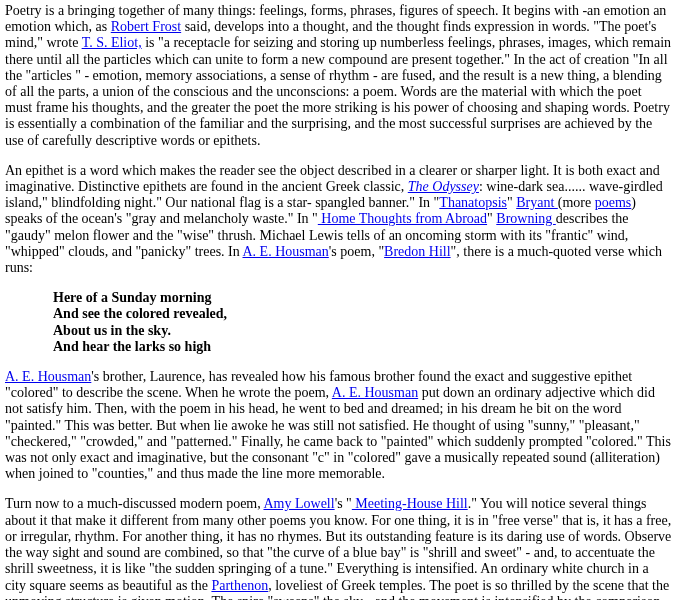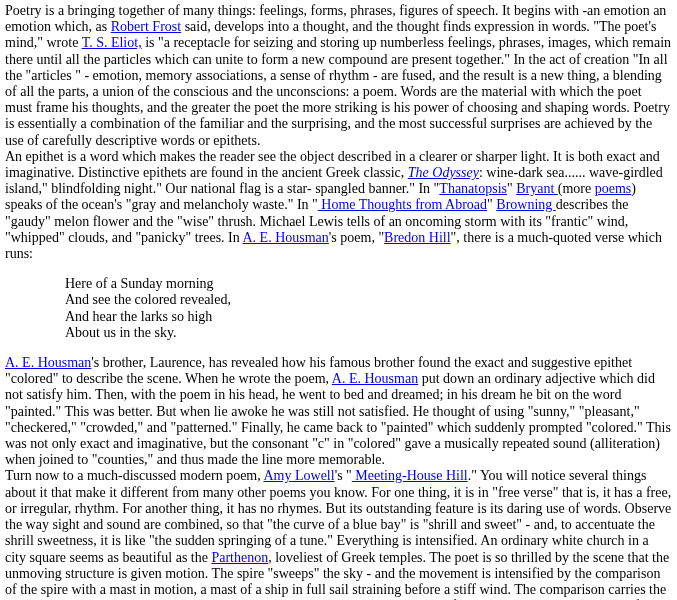--- a/index.html
+++ b/index.html
@@ -7,45 +7,46 @@
   }
   body {
     margin: 3px 5px;
     width: 667px;
     font-family: "Liberation Serif", "DejaVu Serif", serif;
     font-size: 14px;
     line-height: 16.2px;
     color: #000000;
   }
   .doc p {
-    margin: 0 0;
+    margin: 14px 0;
   }
   .doc p:first-child {
     margin-top: 0;
   }
   .doc blockquote {
-    margin: 14px 0 14px 60px;
+    margin: 14px 0 14px 48px;
     padding: 0;
+    font-weight: bold;
   }
   a {
     color: #0000ee;
     text-decoration: underline;
     cursor: pointer;
   }
   .italic {
     font-style: italic;
   }
 </style>
 </head>
 <body>
 
 <main class="doc">
   <p><span>Poetry is a bringing together of many things: feelings, forms, phrases, figures of speech. It begins with -an emotion an emotion which, as </span><a href="#">Robert Frost</a><span> said, develops into a thought, and the thought finds expression in words. "The poet's mind," wrote </span><a href="#">T. S. Eliot,</a><span> is "a receptacle for seizing and storing up numberless feelings, phrases, images, which remain there until all the particles which can unite to form a new compound are present together." In the act of creation "In all the "articles " - emotion, memory associations, a sense of rhythm - are fused, and the result is a new thing, a blending of all the parts, a union of the conscious and the unconscions: a poem. Words are the material with which the poet must frame his thoughts, and the greater the poet the more striking is his power of choosing and shaping words. Poetry is essentially a combination of the familiar and the surprising, and the most successful surprises are achieved by the use of carefully descriptive words or epithets.</span></p>
   <p><span>An epithet is a word which makes the reader see the object described in a clearer or sharper light. It is both exact and imaginative. Distinctive epithets are found in the ancient Greek classic, </span><a href="#" class="italic">The Odyssey</a><span>: wine-dark sea...... wave-girdled island," blindfolding night." Our national flag is a star- spangled banner." In "</span><a href="#">Thanatopsis</a><span>" </span><a href="#">Bryant </a><span>(more </span><a href="#">poems</a><span>) speaks of the ocean's "gray and melancholy waste." In "</span><a href="#"> Home Thoughts from Abroad</a><span>" </span><a href="#">Browning </a><span>describes the "gaudy" melon flower and the "wise" thrush. Michael Lewis tells of an oncoming storm with its "frantic" wind, "whipped" clouds, and "panicky" trees. In </span><a href="#">A. E. Housman</a><span>'s poem, "</span><a href="#">Bredon Hill</a><span>", there is a much-quoted verse which runs:</span></p>
   <blockquote>
       <div>Here of a Sunday morning</div>
       <div>And see the colored revealed,</div>
+      <div>About us in the sky.</div>
       <div>And hear the larks so high</div>
-      <div>About us in the sky.</div>
     </blockquote>
   <p><a href="#">A. E. Housman</a><span>'s brother, Laurence, has revealed how his famous brother found the exact and suggestive epithet "colored" to describe the scene. When he wrote the poem, </span><a href="#">A. E. Housman</a><span> put down an ordinary adjective which did not satisfy him. Then, with the poem in his head, he went to bed and dreamed; in his dream he bit on the word "painted." This was better. But when lie awoke he was still not satisfied. He thought of using "sunny," "pleasant," "checkered," "crowded," and "patterned." Finally, he came back to "painted" which suddenly prompted "colored." This was not only exact and imaginative, but the consonant "c" in "colored" gave a musically repeated sound (alliteration) when joined to "counties," and thus made the line more memorable.</span></p>
   <p><span>Turn now to a much-discussed modern poem, </span><a href="#">Amy Lowell</a><span>'s "</span><a href="#"> Meeting-House Hill</a><span>." You will notice several things about it that make it different from many other poems you know. For one thing, it is in "free verse" that is, it has a free, or irregular, rhythm. For another thing, it has no rhymes. But its outstanding feature is its daring use of words. Observe the way sight and sound are combined, so that "the curve of a blue bay" is "shrill and sweet" - and, to accentuate the shrill sweetness, it is like "the sudden springing of a tune." Everything is intensified. An ordinary white church in a city square seems as beautiful as the </span><a href="#">Parthenon</a><span>, loveliest of Greek temples. The poet is so thrilled by the scene that the unmoving structure is given motion. The spire "sweeps" the sky - and the movement is intensified by the comparison of the spire with a mast in motion, a mast of a ship in full sail straining before a stiff wind. The comparison carries the poem abroad. The bay beyond the railroad track turns into a harbor with an old-fashioned clipper-ship returning from China - and the past is united with the present. All of this is accomplished by the skillful selection and unusual arrangement of words.</span></p>
 </main>
 
 </body></html>

